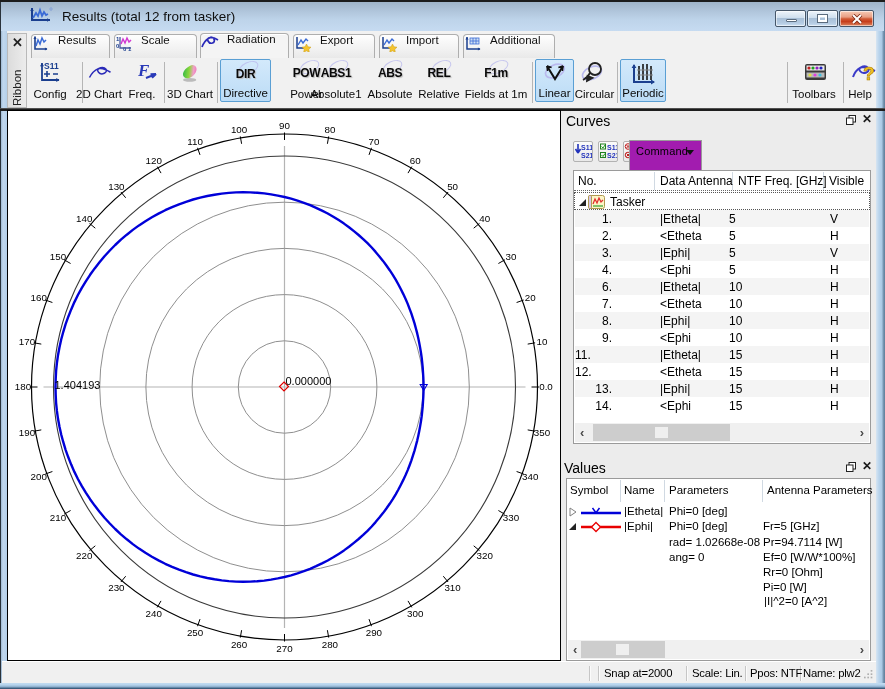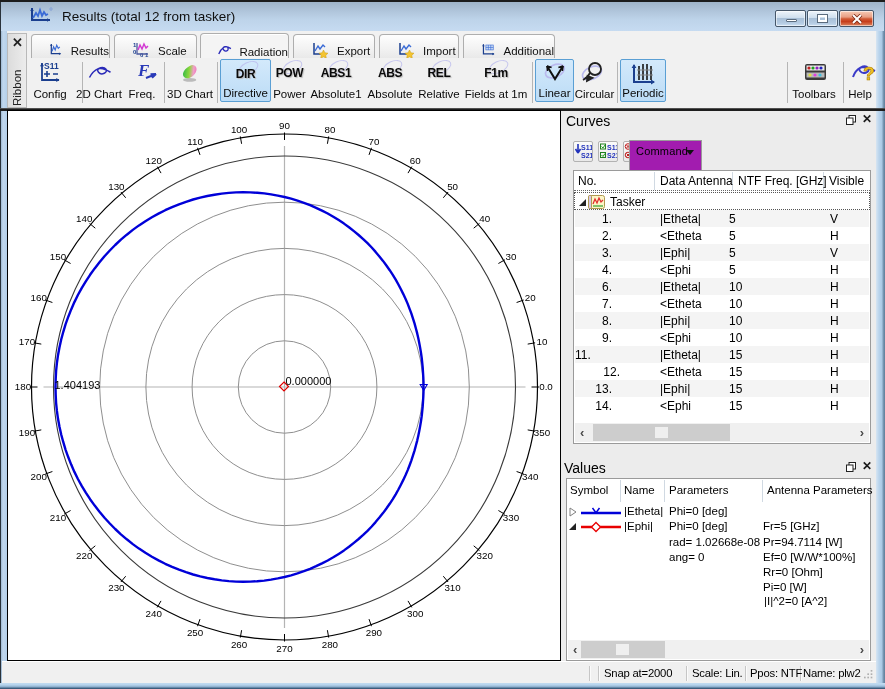--- a/index.html
+++ b/index.html
@@ -17,21 +17,21 @@
 #btn-min{left:775px;width:31px;background:linear-gradient(#eef4fa 0,#cfdfee 45%,#a9c0d8 50%,#b4cbe2 80%,#cbdff2 100%)}
 #btn-max{left:807px;width:31px;background:linear-gradient(#eef4fa 0,#cfdfee 45%,#a9c0d8 50%,#b4cbe2 80%,#cbdff2 100%)}
 #btn-close{left:839px;width:35px;background:linear-gradient(#f7ccb6 0,#e89f84 40%,#d15b36 52%,#c63e1c 70%,#dd8560 100%)}
 #btn-min b{position:absolute;left:10px;top:8px;width:11px;height:3px;background:#fff;border:1px solid #5a6b7d;border-radius:1px}
 #btn-max b{position:absolute;left:10px;top:4px;width:9px;height:7px;border:2px solid #fff;outline:1px solid #5a6b7d;background:transparent}
 
 #tabstrip{left:7px;top:31px;width:869px;height:27px;background:#f1f1f1}
 #ribbonstrip{left:7px;top:33px;width:20px;height:75px;background:linear-gradient(90deg,#dcdcdc,#ececec);border:1px solid #b9b9b9;z-index:5}
 #ribbonstrip .x{position:absolute;left:4px;top:1px;font-size:13px;font-weight:bold;color:#222}
 #ribbonstrip .v{position:absolute;left:3px;top:72px;font-size:11.5px;color:#222;transform:rotate(-90deg);transform-origin:0 0;white-space:nowrap}
-.tab{position:absolute;top:34px;height:24px;background:linear-gradient(#fefefe,#f2f2f2 60%,#e9e9e9);border:1px solid #aeaeae;border-bottom:none;border-radius:4px 4px 0 0;display:flex;align-items:flex-end;padding-left:17px;font-size:11.5px;color:#111}
+.tab{position:absolute;top:34px;height:24px;background:linear-gradient(#fefefe,#f2f2f2 60%,#e9e9e9);border:1px solid #aeaeae;border-bottom:none;border-radius:4px 4px 0 0;display:flex;align-items:flex-start;padding-left:0;font-size:11.5px;color:#111}
 .tab.active{top:33px;height:26px;background:#f4f4f4;box-shadow:inset 0 1px 0 #fff}
 .tab .ticon{width:19px;height:17px;margin-right:7px;position:relative}
 .tab span{position:relative;top:-1px}
 
 #ribbon{left:7px;top:58px;width:869px;height:50px;background:#f1f1f1}
 #ribbon-sep{left:0px;top:108px;width:885px;height:3px;background:linear-gradient(#6a6a6a,#0c0c0c 60%,#2a2a2a)}
 .rsep{position:absolute;top:62px;height:41px;width:1px;background:#b5b5b5}
 .rbtn{position:absolute;top:59px;height:43px;text-align:center;font-size:11.5px;color:#0a0a0a}
 .rbtn .lbl{position:absolute;left:0;bottom:2px;width:100%;white-space:nowrap}
 .rbtn.hl{background:linear-gradient(#d3e9fb,#bcdcf6);border:1px solid #5a9fd4;border-radius:2px}
@@ -172,21 +172,21 @@
       </g>
 </svg>
     <span class="lbl">3D Chart</span>
   </div>
 
 <div class="rbtn hl" style="left:220px;width:51px">
     <i class="loopbg"></i>
     <span class="mini">DIR</span>
     <span class="lbl">Directive</span>
   </div>
-<div class="rbtn" style="left:271px;width:37px">
+<div class="rbtn" style="left:288px;width:37px">
     <i class="loopbg"></i>
     <span class="mini">POW</span>
     <span class="lbl">Power</span>
   </div>
 <div class="rbtn" style="left:309px;width:54px">
     <i class="loopbg"></i>
     <span class="mini">ABS1</span>
     <span class="lbl">Absolute1</span>
   </div>
 <div class="rbtn" style="left:366px;width:48px">
@@ -441,21 +441,21 @@
       <span class="cell" style="left:154px">10</span>
       <span class="cell" style="left:255px">H</span>
     </div>
 <div class="trow stripe" style="top:175px">
       <span class="cell" style="left:0;width:37px;text-align:left">11.</span>
       <span class="cell" style="left:85px">|Etheta|</span>
       <span class="cell" style="left:154px">15</span>
       <span class="cell" style="left:255px">H</span>
     </div>
 <div class="trow" style="top:192px">
-      <span class="cell" style="left:8px;width:37px;text-align:right">12.</span>
+      <span class="cell" style="left:0;width:37px;">12.</span>
       <span class="cell" style="left:85px">&lt;Etheta</span>
       <span class="cell" style="left:154px">15</span>
       <span class="cell" style="left:255px">H</span>
     </div>
 <div class="trow stripe" style="top:209px">
       <span class="cell" style="left:0;width:37px;text-align:right">13.</span>
       <span class="cell" style="left:85px">|Ephi|</span>
       <span class="cell" style="left:154px">15</span>
       <span class="cell" style="left:255px">H</span>
     </div>

